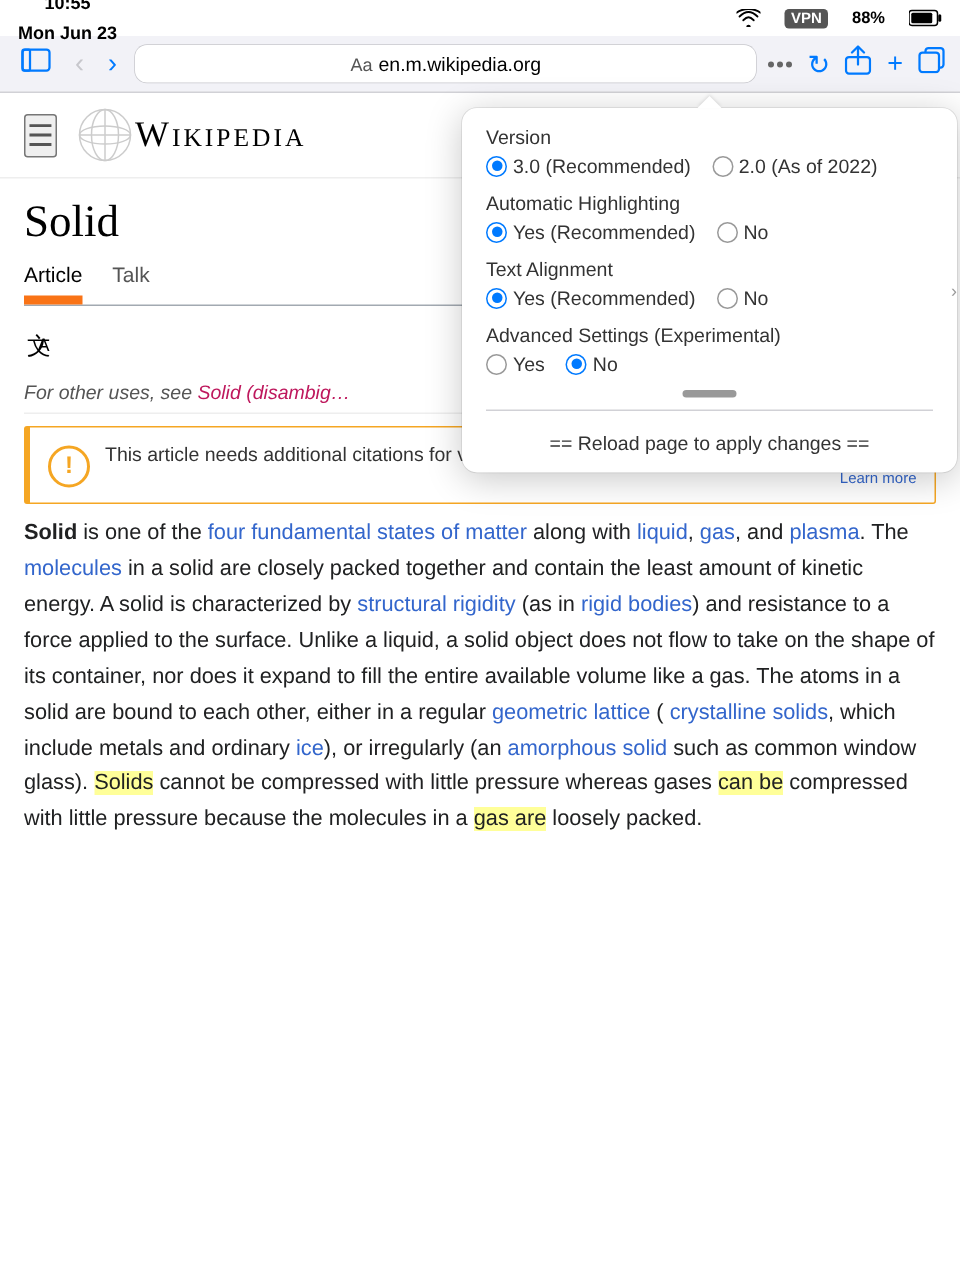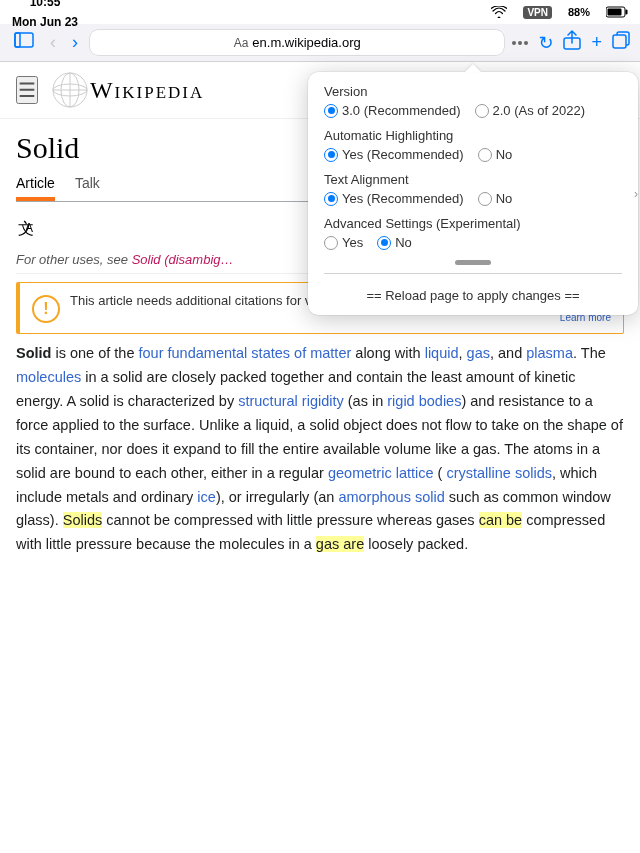--- a/index.html
+++ b/index.html
@@ -123,21 +123,21 @@
     }
     .article-tab {
       padding: 6px 0;
       font-size: 14px;
       color: #555;
       cursor: pointer;
       border-bottom: 2px solid transparent;
     }
     .article-tab.active {
       color: #000;
-      border-bottom: 4px solid #f97316;
+      border-bottom: 6px solid #f97316;
     }
 
     .lang-btn {
       display: flex;
       align-items: center;
       gap: 6px;
       padding: 8px 0;
       font-size: 15px;
       color: #000;
       cursor: pointer;

